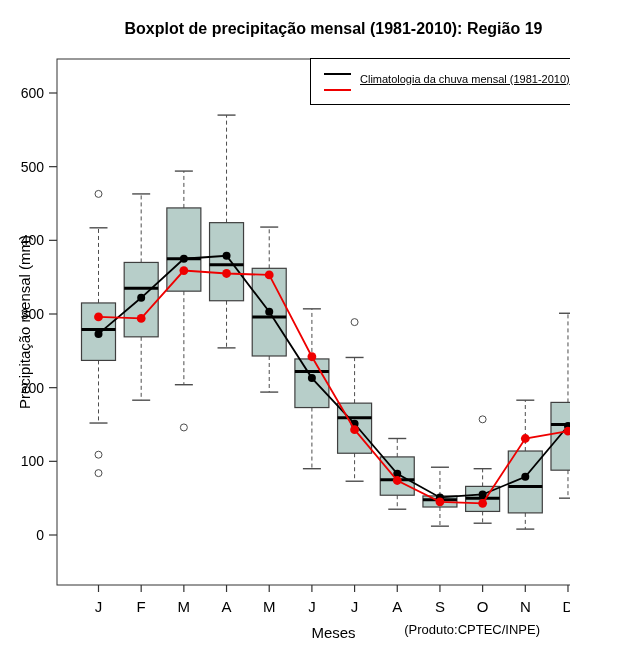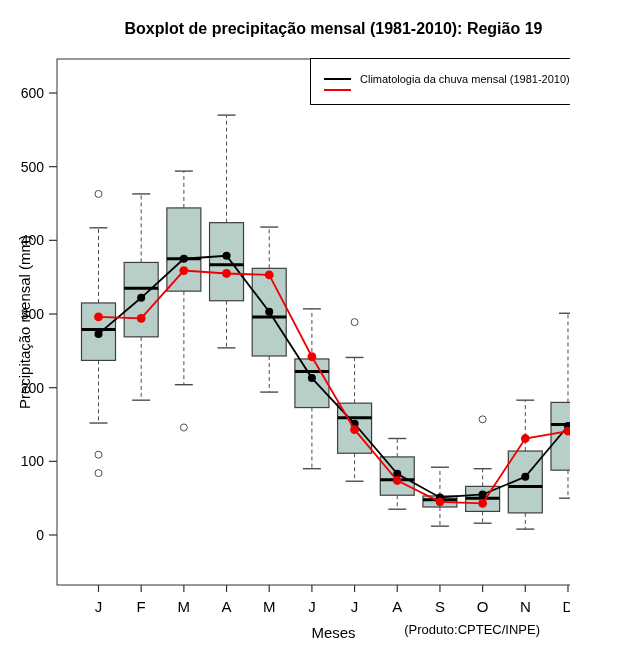--- a/index.html
+++ b/index.html
@@ -20,21 +20,21 @@
     position:absolute;left:57px;top:624px;width:553px;text-align:center;font-size:15px;
   }
   #attribution{
     position:absolute;right:30px;top:622px;font-size:13px;text-align:right;
   }
   #legend{
     position:absolute;left:310px;top:58px;width:298px;height:47px;
     border:1px solid #000;background:#fff;display:flex;flex-direction:column;
     justify-content:center;gap:4px;box-sizing:border-box;
   }
-  .legend-row{display:flex;align-items:center;}
+  .legend-row{display:flex;align-items:flex-start;text-decoration:underline;}
   .legend-sample{width:27px;height:2px;margin-left:13px;flex:0 0 auto;}
   .legend-label{margin-left:9px;font-size:11px;white-space:nowrap;}
 </style>
 </head>
 <body>
 
 <div id="canvas">
   <div id="chart-title">Boxplot de precipitação mensal (1981-2010): Região 19</div>
 
   <svg id="plot-svg" width="640" height="660" viewBox="0 0 640 660">

